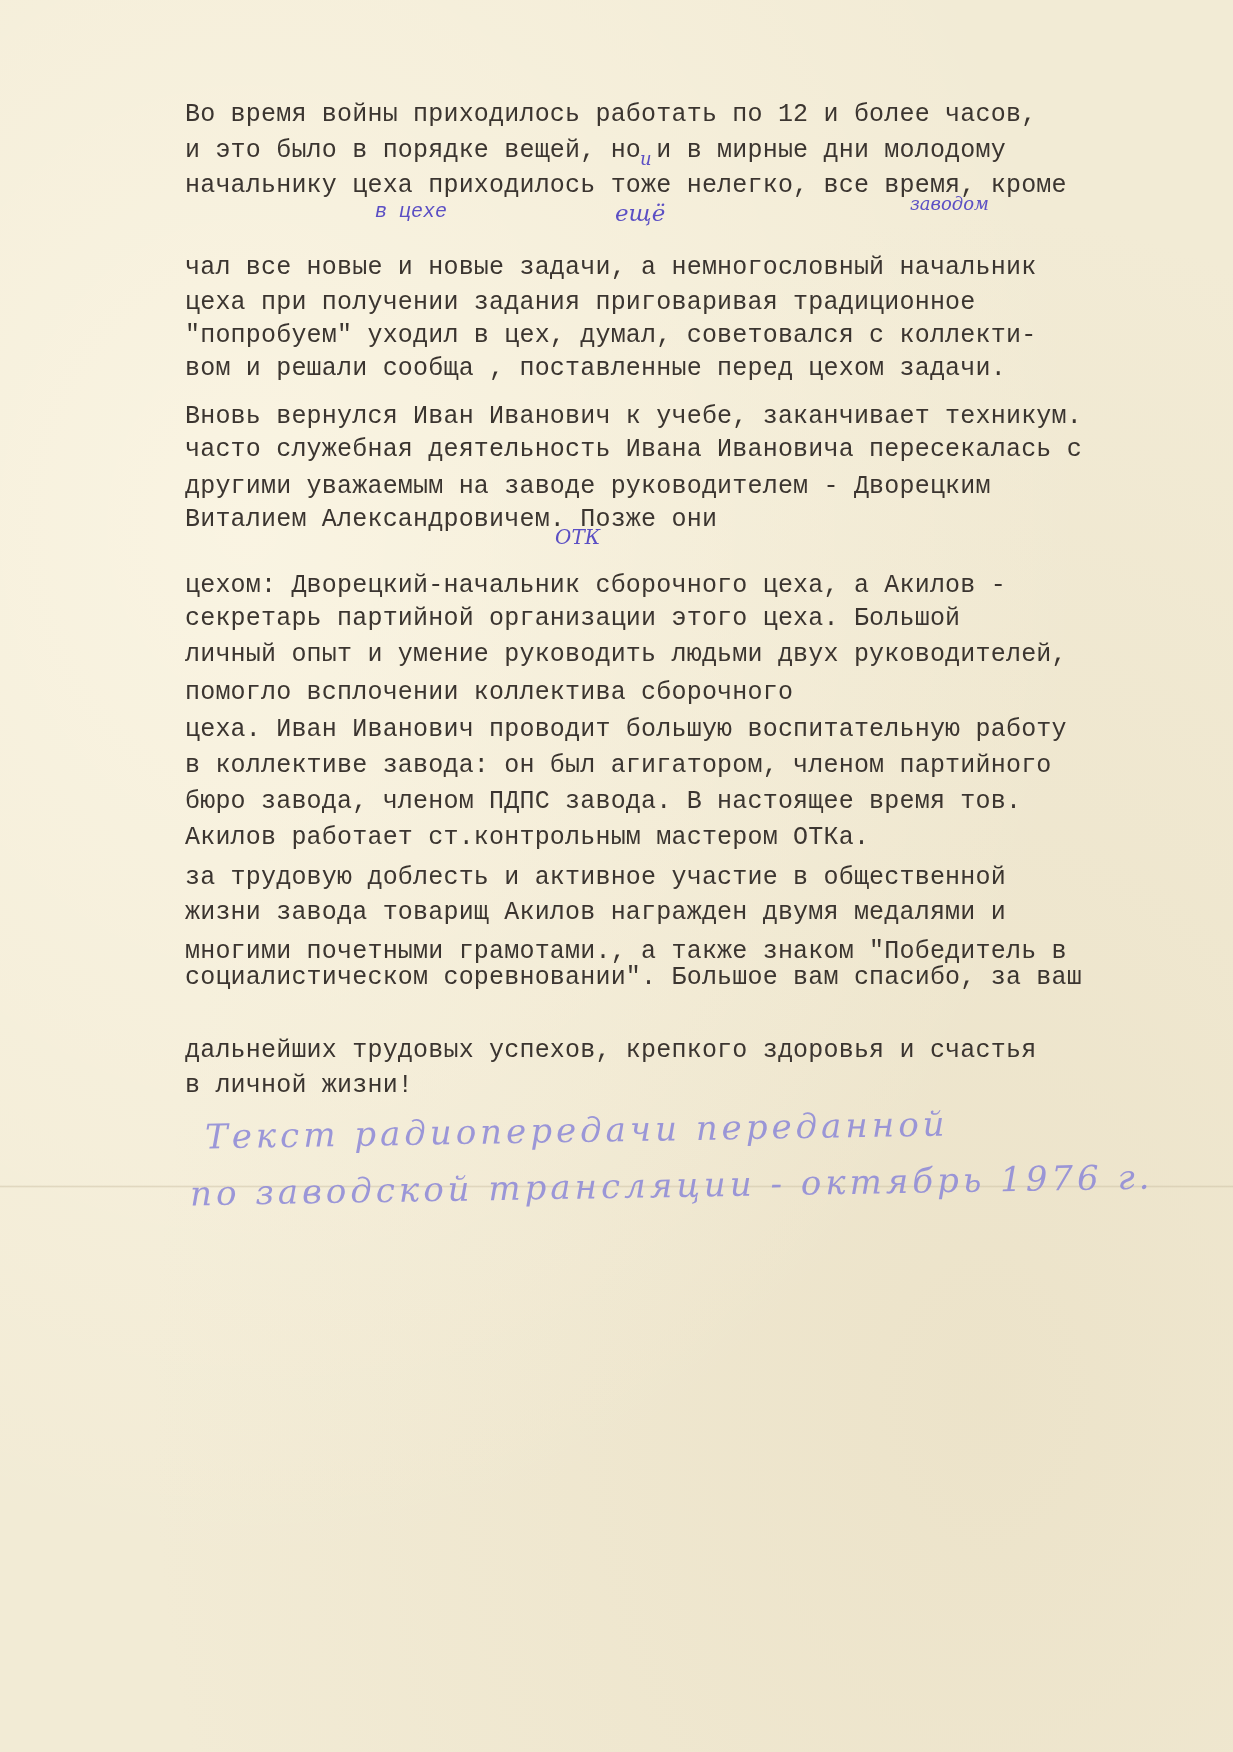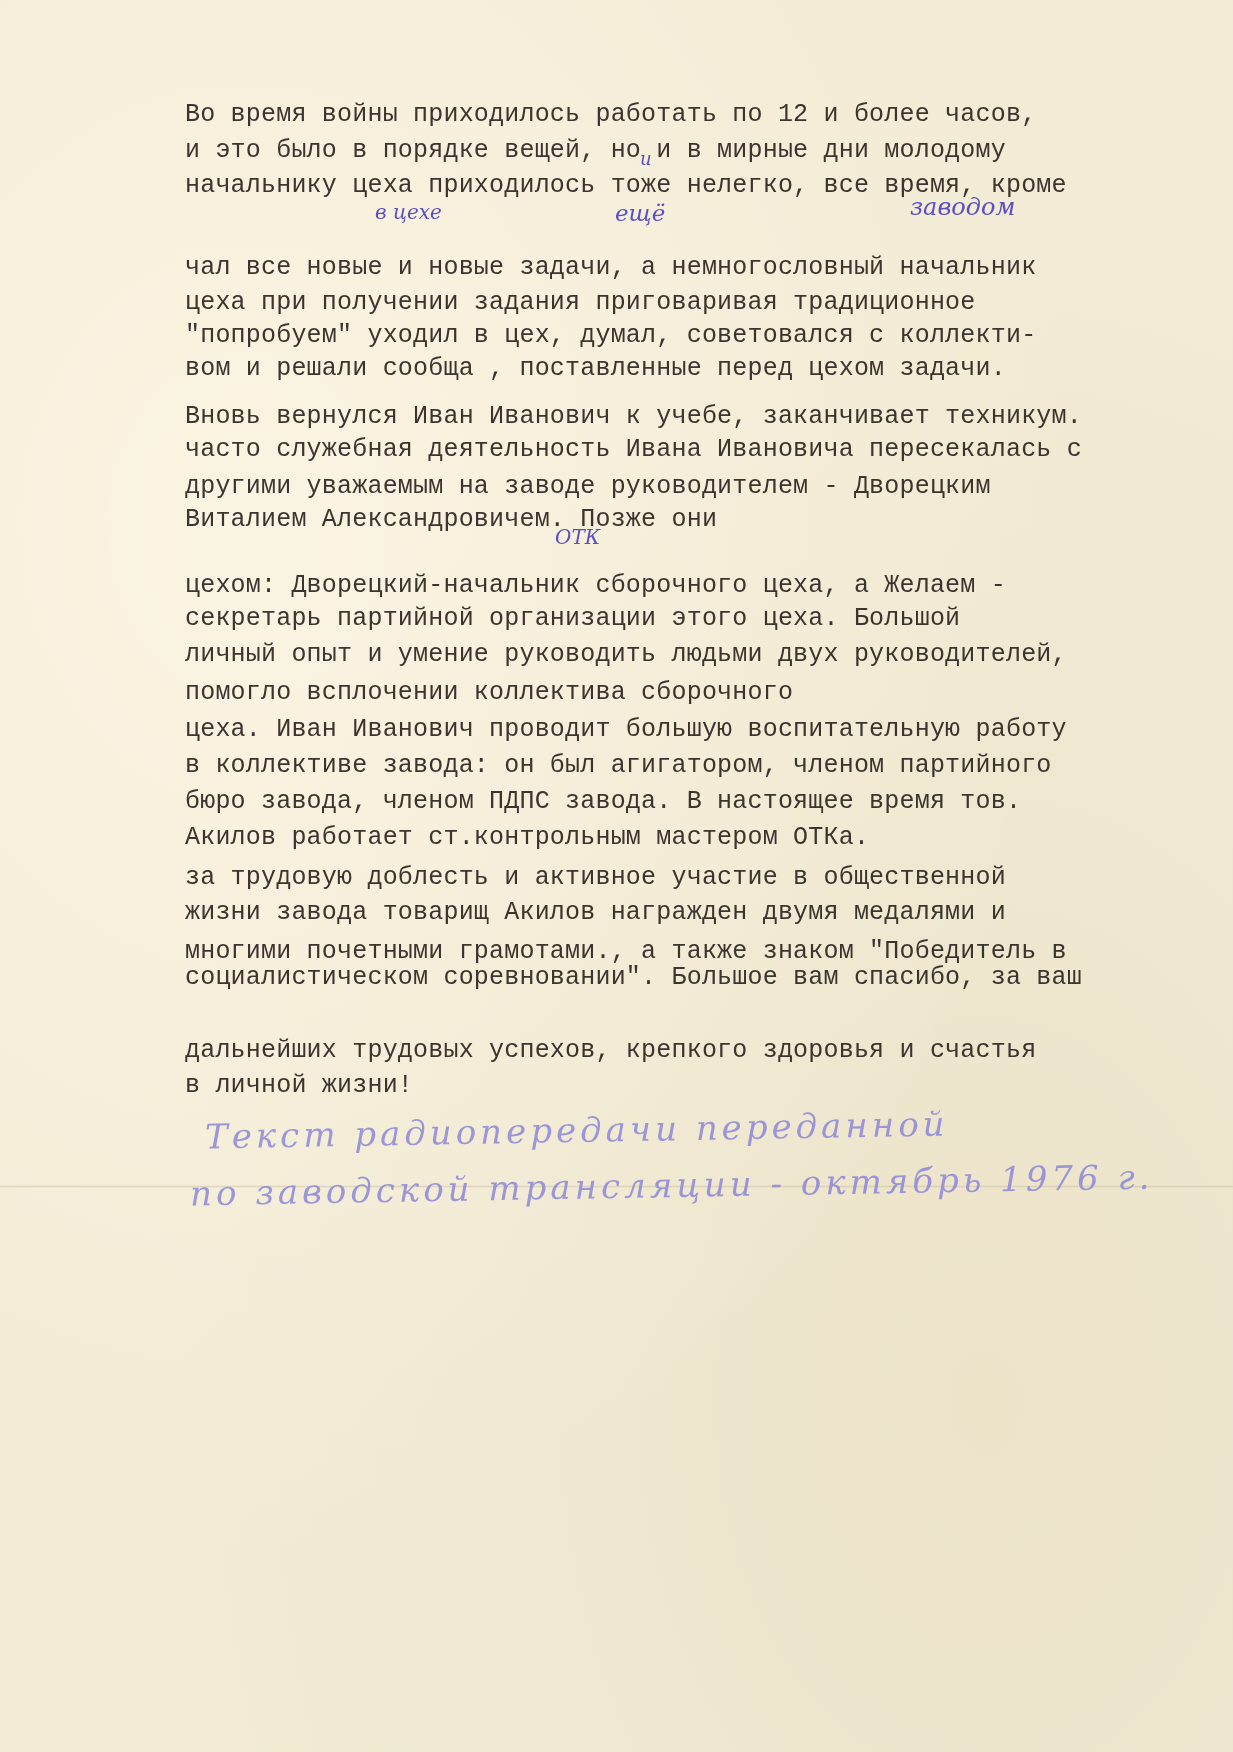--- a/index.html
+++ b/index.html
@@ -59,37 +59,37 @@
     <span class="line" style="top:138px">и это было в порядке вещей, но и в мирные дни молодому</span>
     <span class="line" style="top:173px">начальнику цеха приходилось тоже нелегко, все время, кроме</span>
     <span class="line" style="top:255px">чал все новые и новые задачи, а немногословный начальник</span>
     <span class="line" style="top:290px">цеха при получении задания приговаривая традиционное</span>
     <span class="line" style="top:323px">"попробуем" уходил в цех, думал, советовался с коллекти-</span>
     <span class="line" style="top:356px">вом и решали сообща , поставленные перед цехом задачи.</span>
     <span class="line" style="top:404px">Вновь вернулся Иван Иванович к учебе, заканчивает техникум.</span>
     <span class="line" style="top:474px">другими уважаемым на заводе руководителем - Дворецким</span>
     <span class="line" style="top:437px">часто служебная деятельность Ивана Ивановича пересекалась с</span>
     <span class="line" style="top:507px">Виталием Александровичем. Позже они</span>
-    <span class="line" style="top:573px">цехом: Дворецкий-начальник сборочного цеха, а Желаем -</span>
+    <span class="line" style="top:573px">цехом: Дворецкий-начальник сборочного цеха, а Акилов -</span>
     <span class="line" style="top:606px">секретарь партийной организации этого цеха. Большой</span>
     <span class="line" style="top:642px">личный опыт и умение руководить людьми двух руководителей,</span>
     <span class="line" style="top:680px">помогло всплочении коллектива сборочного</span>
     <span class="line" style="top:717px">цеха. Иван Иванович проводит большую воспитательную работу</span>
     <span class="line" style="top:789px">бюро завода, членом ПДПС завода. В настоящее время тов.</span>
     <span class="line" style="top:753px">в коллективе завода: он был агигатором, членом партийного</span>
     <span class="line" style="top:825px">Акилов работает ст.контрольным мастером ОТКа.</span>
     <span class="line" style="top:865px">за трудовую доблесть и активное участие в общественной</span>
     <span class="line" style="top:900px">жизни завода товарищ Акилов награжден двумя медалями и</span>
     <span class="line" style="top:939px">многими почетными грамотами., а также знаком "Победитель в</span>
     <span class="line" style="top:965px">социалистическом соревновании". Большое вам спасибо, за ваш</span>
     <span class="line" style="top:1038px">дальнейших трудовых успехов, крепкого здоровья и счастья</span>
     <span class="line" style="top:1073px">в личной жизни!</span>
   </div>
 
   <span class="ink" style="left:640px; top:148px; font-size:18px;">и</span>
-  <span class="ink" style="left:375px; top:200px; font-size:20px;">в цехе</span>
+  <span class="ink" style="left:375px; top:200px; font-size:20px;font-family:Liberation Mono, monospace;">в цехе</span>
   <span class="ink" style="left:615px; top:200px; font-size:23px;font-style:italic;">ещё</span>
-  <span class="ink" style="left:910px; top:193px; font-size:24px;">заводом</span>
+  <span class="ink" style="left:910px; top:193px; font-size:18px;">заводом</span>
   <span class="ink" style="left:555px; top:525px; font-size:20px;">ОТК</span>
 
   <div class="handnote" style="left:205px; top:1110px;">Текст радиопередачи переданной</div>
   <div class="handnote" style="left:190px; top:1165px;">по заводской трансляции - октябрь 1976 г.</div>
 </div>
 
 </body></html>

